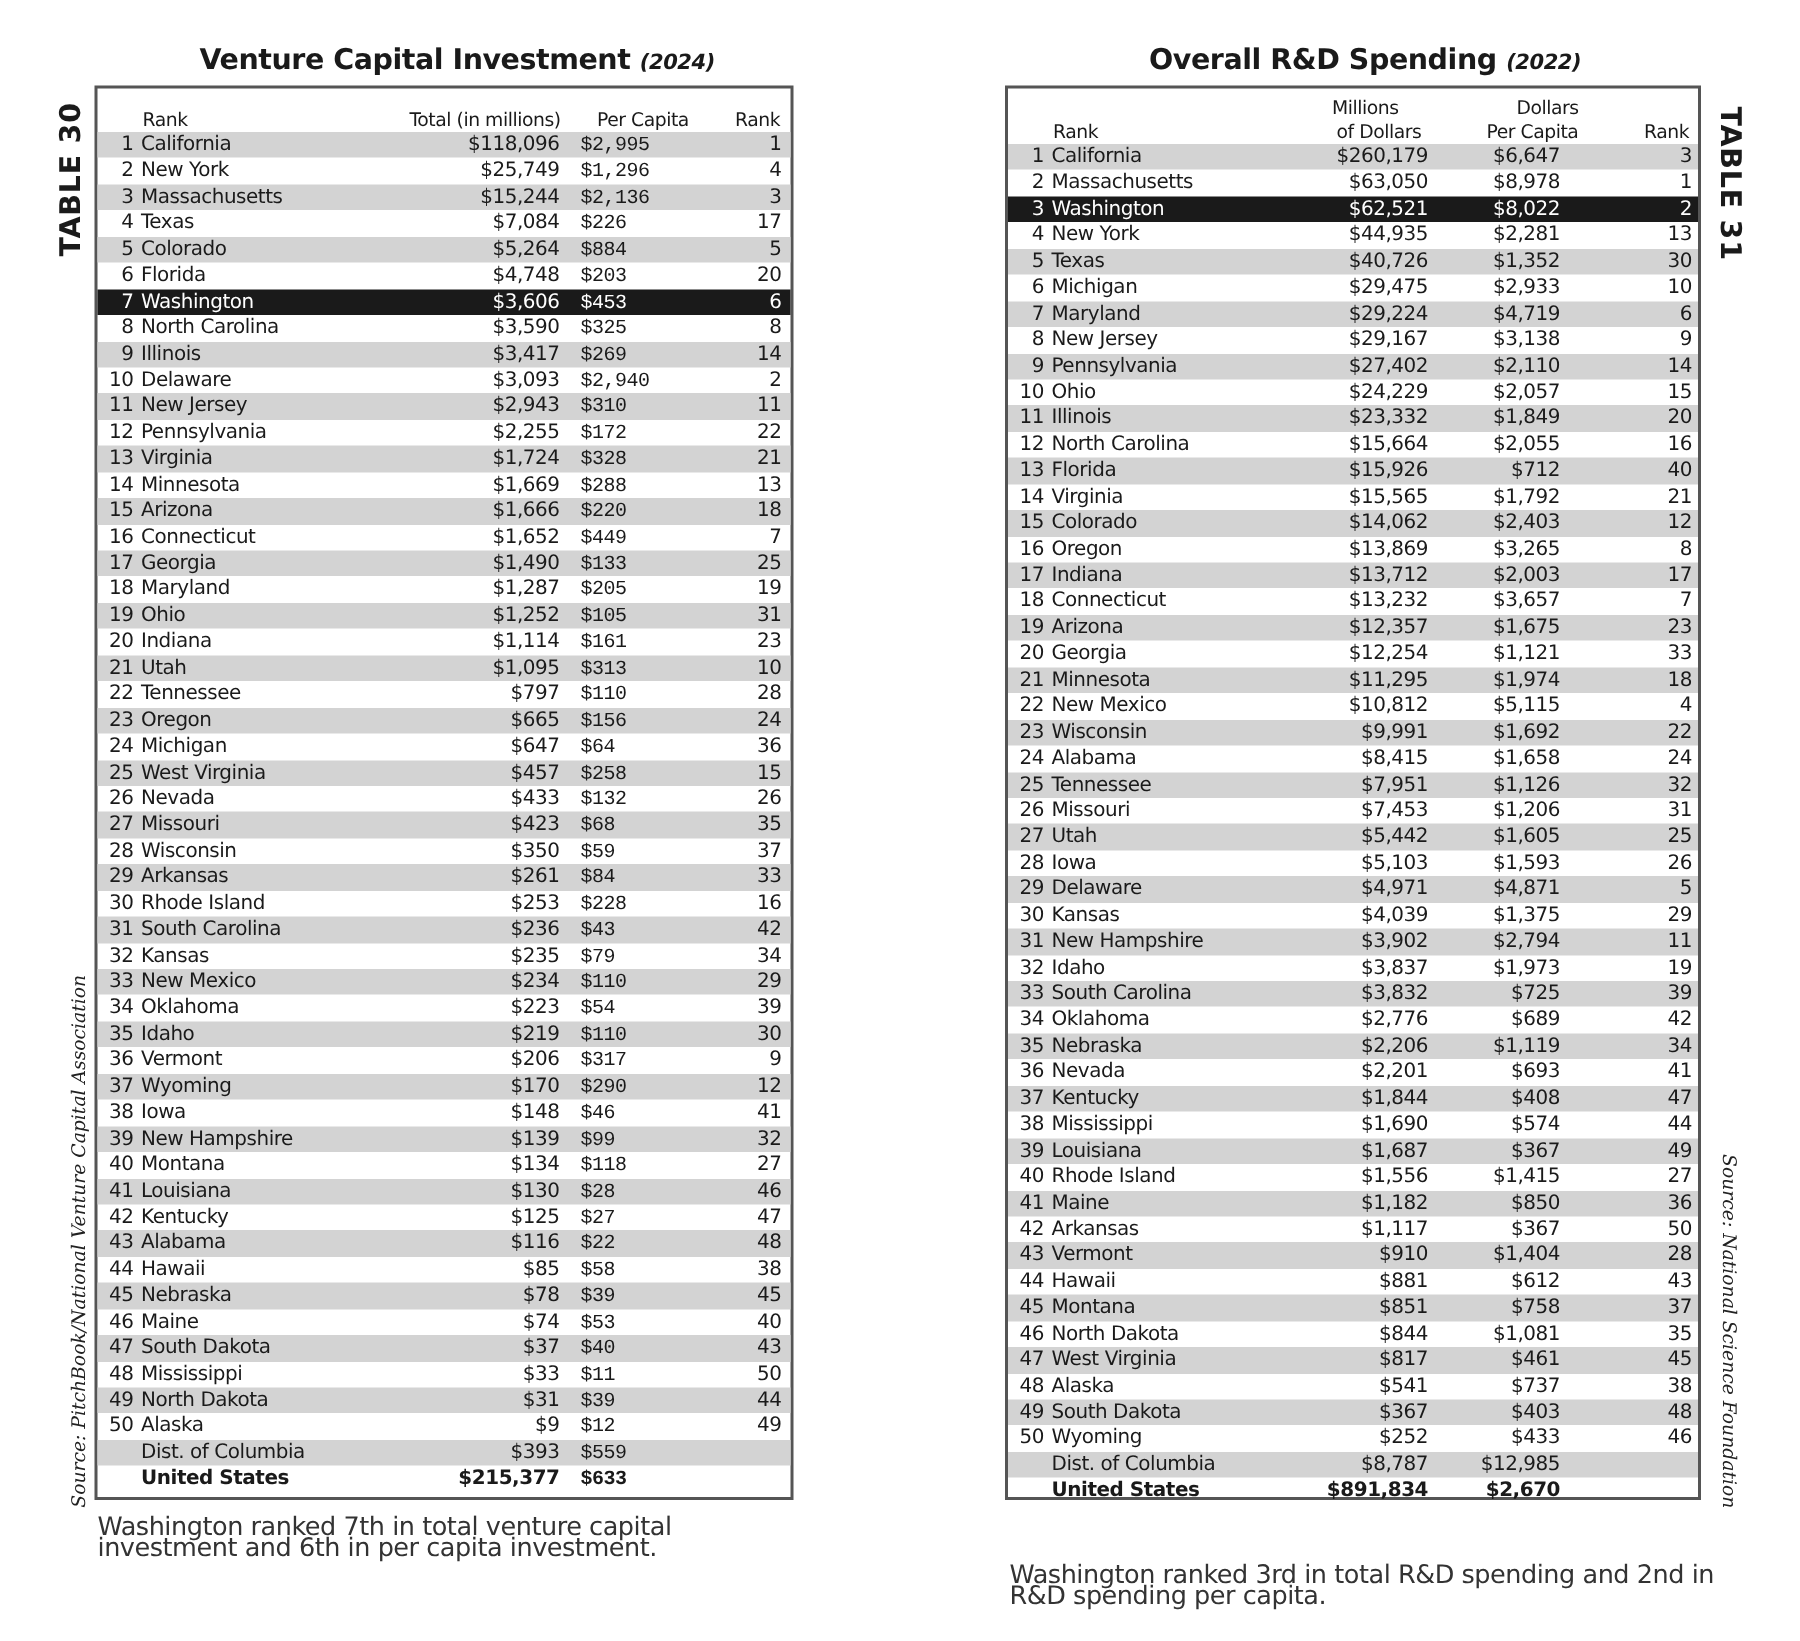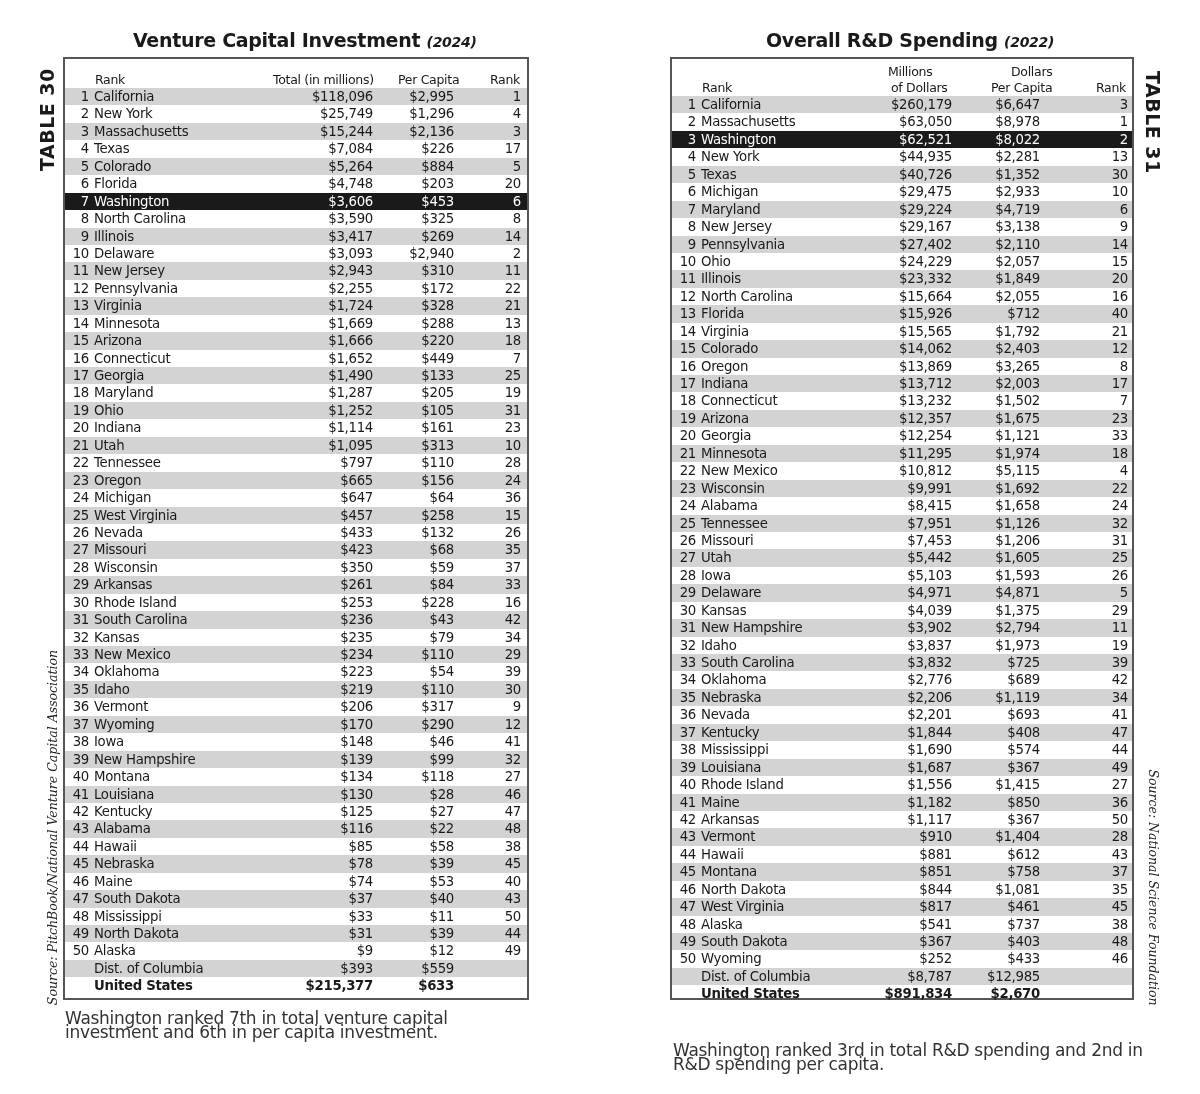--- a/index.html
+++ b/index.html
@@ -15,21 +15,21 @@
   .row.hl { background:#1a1a1a; color:#fff; }
   .row.bold { font-weight:bold; }
   .row span { position:absolute; top:0; }
   .side { position:absolute; font-weight:bold; font-size:19px; letter-spacing:0.5px; white-space:nowrap; }
   .src { position:absolute; font-family:"DejaVu Serif", serif; font-style:italic; font-size:12.5px; white-space:nowrap; color:#222; }
   .foot { position:absolute; font-size:17px; color:#333; line-height:14px; letter-spacing:-0.3px; }
   
   #t30 .c-rank { left:2px; width:22px; text-align:right; }
   #t30 .c-state { left:29px; }
   #t30 .c-total { left:230px; width:78px; text-align:right; }
-  #t30 .c-pc { left:311px; width:78px; text-align:right; }
+  #t30 .c-pc { left:322px; width:78px; text-align:left;font-family:Liberation Mono, monospace; }
   #t30 .c-r2 { left:410px; width:46px; text-align:right; }
   
   #t31 .c-rank { left:2px; width:22px; text-align:right; }
   #t31 .c-state { left:29px; }
   #t31 .c-total { left:200px; width:80px; text-align:right; }
   #t31 .c-pc { left:274px; width:94px; text-align:right; }
   #t31 .c-r2 { left:400px; width:56px; text-align:right; }
 </style>
 </head>
 <body>
@@ -550,21 +550,21 @@
         <span class="c-rank">17</span>
         <span class="c-state">Indiana</span>
         <span class="c-total">$13,712</span>
         <span class="c-pc">$2,003</span>
         <span class="c-r2">17</span>
       </div>
       <div class="row">
         <span class="c-rank">18</span>
         <span class="c-state">Connecticut</span>
         <span class="c-total">$13,232</span>
-        <span class="c-pc">$1,502</span>
+        <span class="c-pc">$3,657</span>
         <span class="c-r2">7</span>
       </div>
       <div class="row shade">
         <span class="c-rank">19</span>
         <span class="c-state">Arizona</span>
         <span class="c-total">$12,357</span>
         <span class="c-pc">$1,675</span>
         <span class="c-r2">23</span>
       </div>
       <div class="row">

